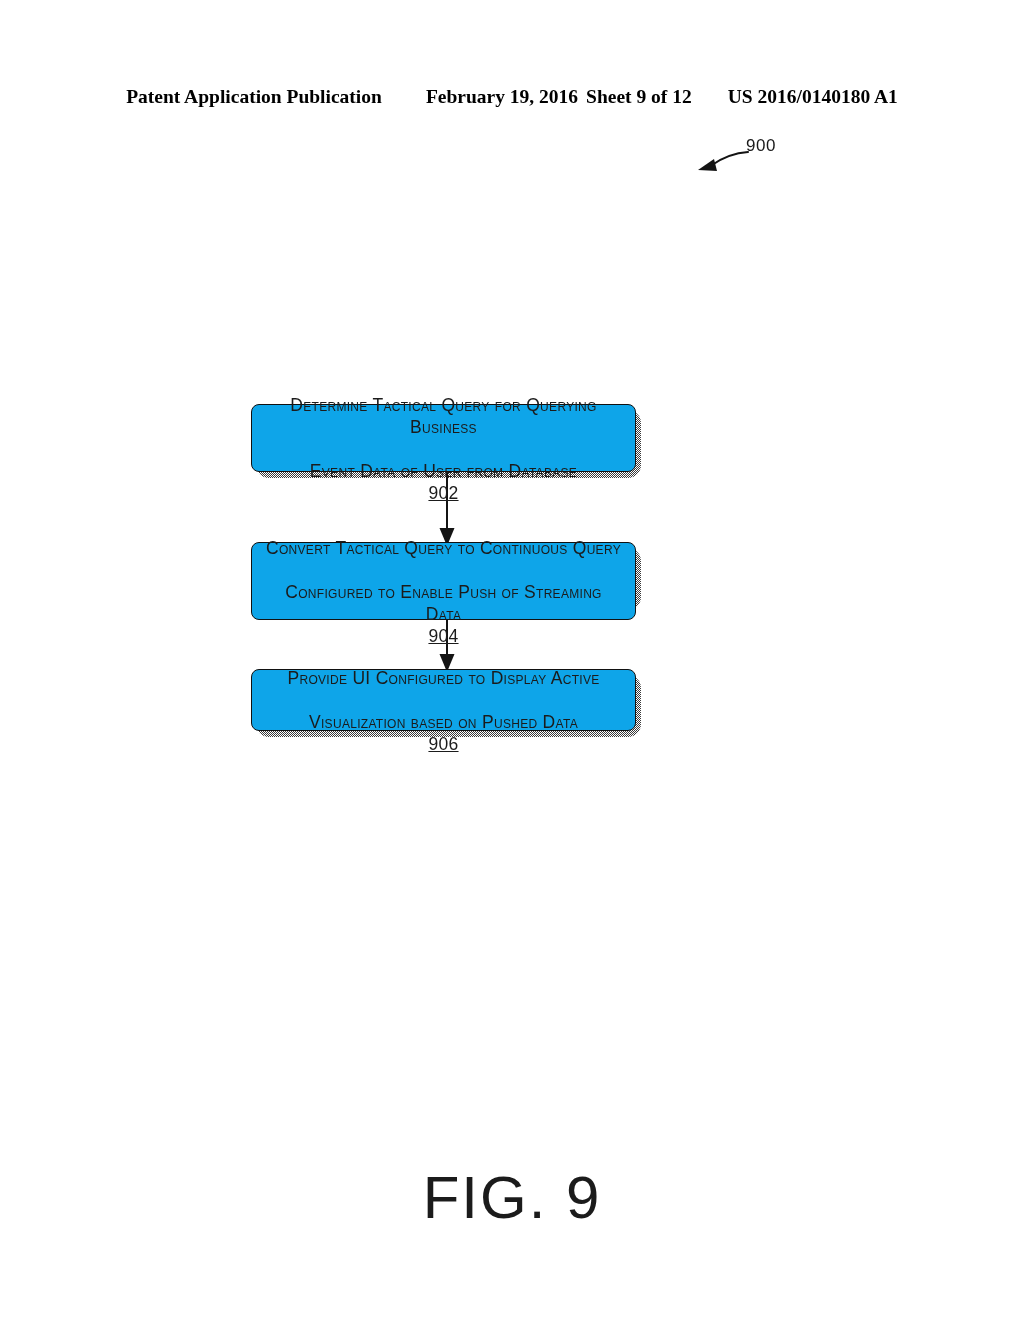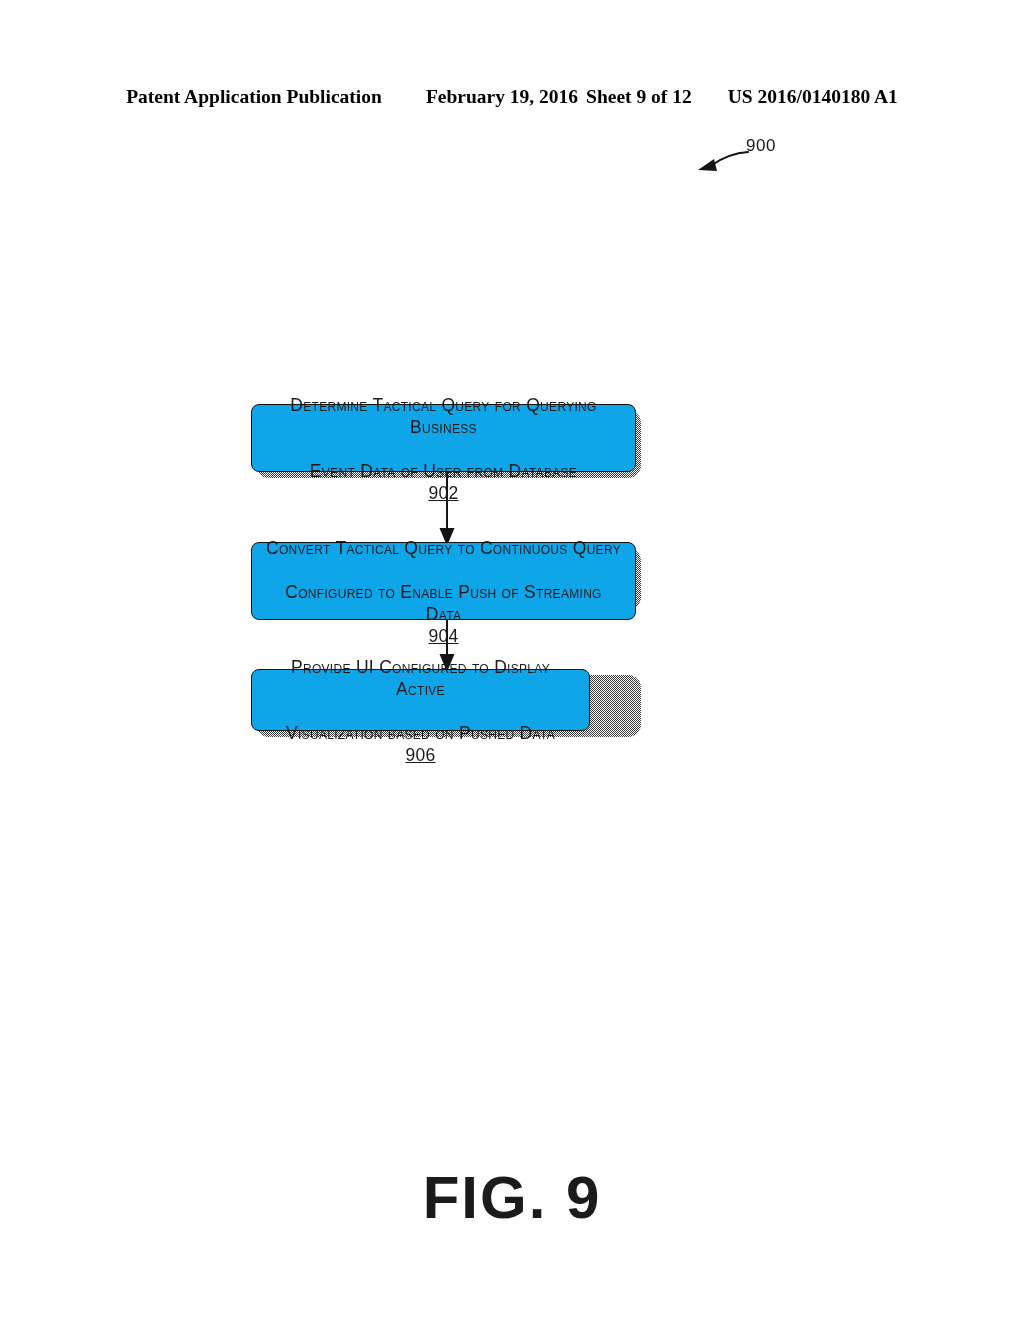--- a/index.html
+++ b/index.html
@@ -111,37 +111,37 @@
   }
 
   
   #box-902-shadow { left: 256px; top: 410px; width: 385px; height: 68px; }
   #box-902        { left: 251px; top: 404px; width: 385px; height: 68px; }
 
   #box-904-shadow { left: 256px; top: 548px; width: 385px; height: 62px; }
   #box-904        { left: 251px; top: 542px; width: 385px; height: 78px; }
 
   #box-906-shadow { left: 256px; top: 675px; width: 385px; height: 62px; }
-  #box-906        { left: 251px; top: 669px; width: 339px; height: 62px; }
+  #box-906        { left: 251px; top: 669px; width: 385px; height: 62px; }
 
   
   .connector {
     position: absolute;
     z-index: 2;
   }
 
   
   .fig-caption {
     position: absolute;
     left: 0;
     top: 1163px;
     width: 1024px;
     text-align: center;
     font-family: "Liberation Sans", sans-serif;
-    font-weight: 700;
+    font-weight: 400;
     font-size: 60px;
     letter-spacing: 2px;
     color: #1b1b1b;
   }
 </style>
 </head>
 <body>
 
 <div class="page-header">
   <span class="hdr-pub">Patent Application Publication</span>

